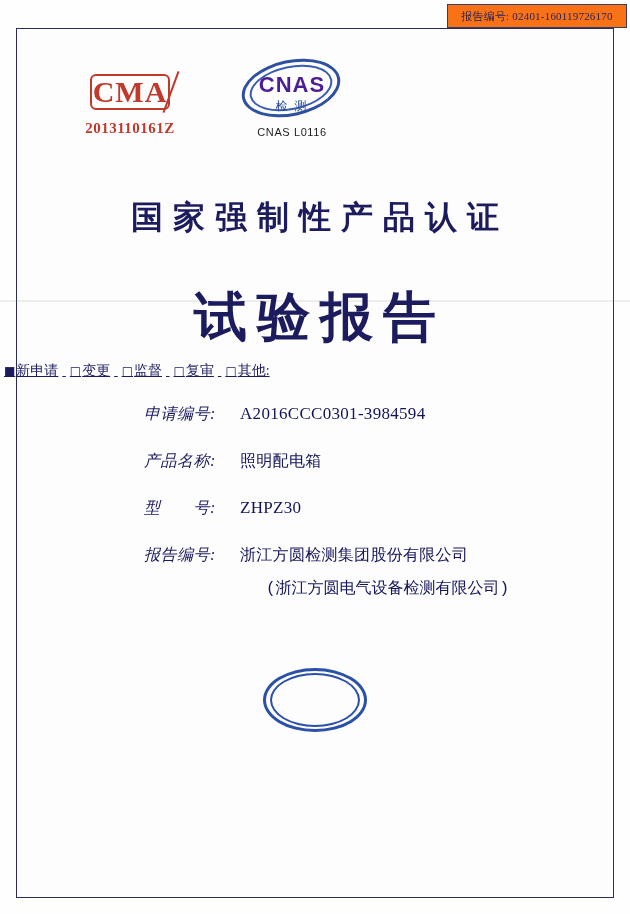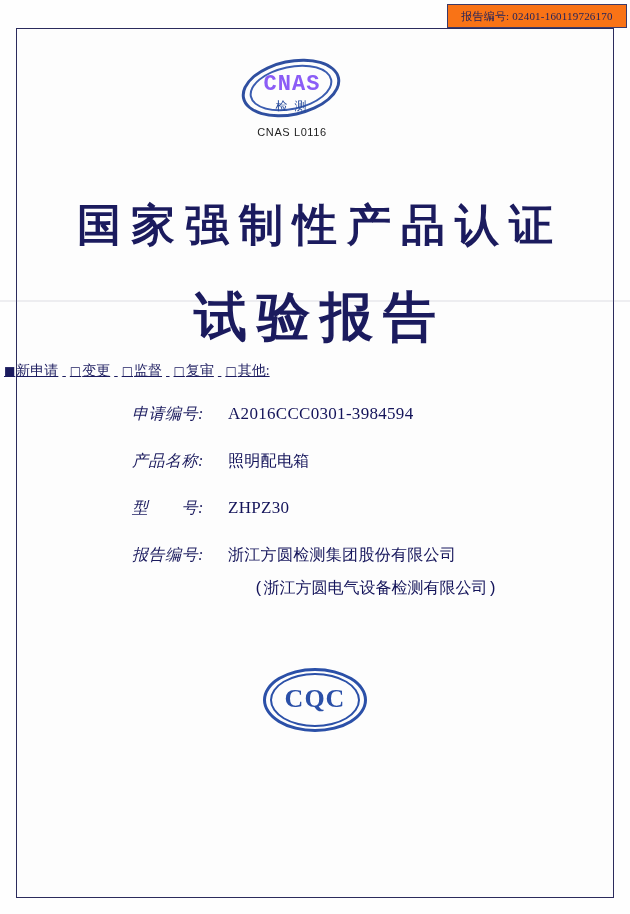--- a/index.html
+++ b/index.html
@@ -155,24 +155,24 @@
     width: 84px;
     height: 44px;
     border-width: 2px;
     border-color: #3a5cb0;
   }
   .cnas-word {
     position: absolute;
     left: 0;
     top: 18px;
     width: 118px;
-    font-family: Liberation Mono, monospace;
+    font-family: Liberation Sans, sans-serif;
     font-weight: bold;
     font-size: 22px;
-    color: #8b5cf6;
+    color: #4c1d95;
     letter-spacing: 1px;
   }
   .cnas-sub {
     position: absolute;
     left: 0;
     top: 44px;
     width: 118px;
     font-size: 12px;
     color: #24489a;
     letter-spacing: 2px;
@@ -187,21 +187,21 @@
 
   
   .title-main {
     position: absolute;
     top: 196px;
     left: 0;
     width: 630px;
     text-align: center;
     font-family: Liberation Serif, serif;
     font-weight: bold;
-    font-size: 44px;
+    font-size: 32px;
     letter-spacing: 10px;
     color: #1b1b5e;
     text-indent: 10px;
   }
   .title-sub {
     position: absolute;
     top: 282px;
     left: 0;
     width: 630px;
     text-align: center;
@@ -232,21 +232,21 @@
   .cb-box {
     font-family: "DejaVu Sans", sans-serif;
     font-size: 12px;
     margin-right: 1px;
   }
 
   
   .fields {
     position: absolute;
     top: 404px;
-    left: 4px;
+    left: 16px;
     width: 516px;
   }
   .field-row {
     display: flex;
     align-items: baseline;
     margin-bottom: 26px;
     padding-left: 128px;
   }
   .field-label {
     font-size: 16px;
@@ -332,20 +332,28 @@
     <span class="report-no-text">报告编号: 02401-160119726170</span>
   </div>
 
   <div class="doc-border"></div>
 
   <div class="scanline" style="top:300px;"></div>
   <div class="scanline" style="top:301px;"></div>
 
   <div class="logos">
 
+    <div class="cma">
+      <div class="cma-mark">
+        <div class="cma-box"></div>
+        <div class="cma-slash"></div>
+        <div class="cma-text">CMA</div>
+      </div>
+      <div class="cma-code">2013110161Z</div>
+    </div>
 
     <div class="cnas">
       <div class="cnas-mark">
         <div class="cnas-ellipse"></div>
         <div class="cnas-ellipse inner"></div>
         <div class="cnas-word">CNAS</div>
         <div class="cnas-sub">检 测</div>
       </div>
       <div class="cnas-code">CNAS L0116</div>
     </div>
@@ -385,17 +393,16 @@
       <span class="field-value cn">浙江方圆检测集团股份有限公司</span>
     </div>
     <div class="field-sub">(浙江方圆电气设备检测有限公司)</div>
 
   </div>
 
   <div class="cqc">
     <div class="cqc-seal">
       <div class="cqc-ring"></div>
       <div class="cqc-ring inner"></div>
-      <div class="cqc-text">CQC</div>
     </div>
   </div>
 
 </div>
 
 </body></html>

